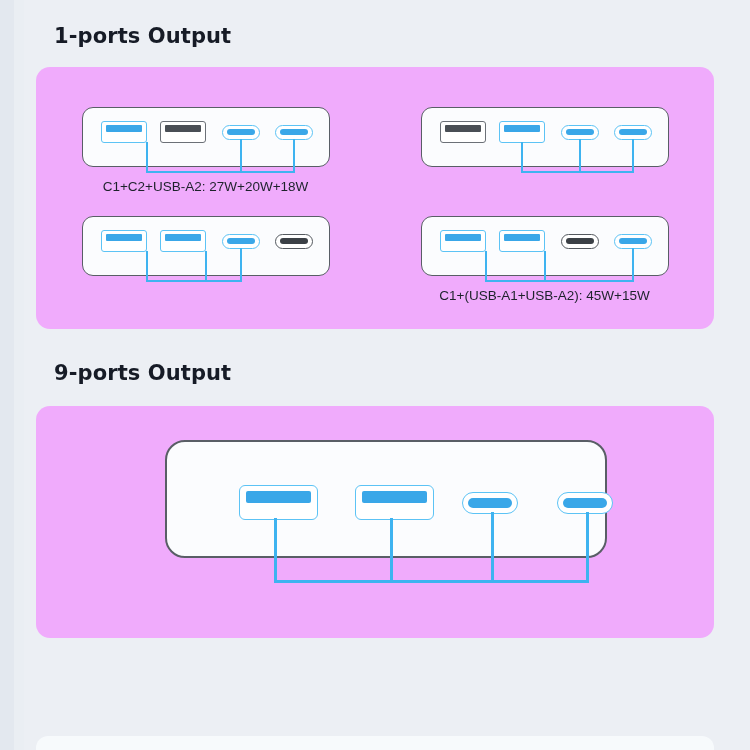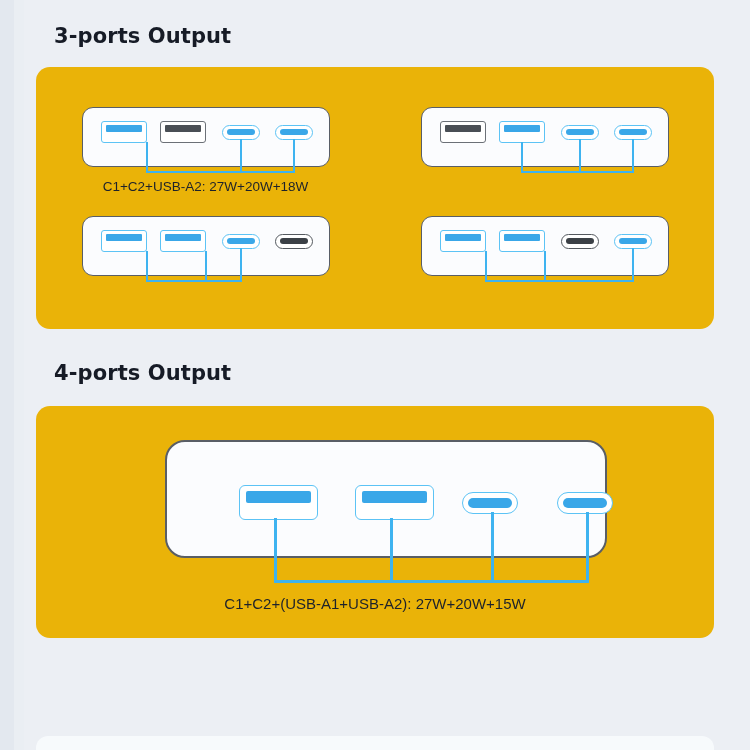--- a/index.html
+++ b/index.html
@@ -16,21 +16,21 @@
   
   .next-band{position:absolute;left:36px;top:736px;width:678px;height:14px;background:#f7fafc;border-radius:12px 12px 0 0;}
 
   .section{position:absolute;left:0;width:750px;}
   .sec-title{
     font-size:21px;font-weight:bold;color:#161b26;
     letter-spacing:0.1px;
     font-family:"DejaVu Sans","Liberation Sans",sans-serif;
   }
   .card{
-    background:#eab308;border-radius:14px;
+    background:#f0abfc;border-radius:14px;
     position:absolute;
   }
 
   
   .diagram{position:absolute;}
   .device{
     position:absolute;
     border:1.6px solid #595e66;
     border-radius:11px;
     background:#fbfcfe;
@@ -69,21 +69,21 @@
 </style>
 </head>
 <body>
 
 <div class="page">
 
   <div class="gutter"></div>
   <div class="gutter2"></div>
 
   <div class="section" style="top:0;">
-    <div class="sec-title" style="position:absolute;left:54px;top:24px;">3-ports Output</div>
+    <div class="sec-title" style="position:absolute;left:54px;top:24px;">1-ports Output</div>
 
     <div class="card" style="left:36px;top:67px;width:678px;height:262px;">
 
       <div class="diagram" style="left:0px;top:0px;width:339px;height:131px;">
         <div class="device" style="left:46px;top:40px;width:248px;height:60px;">
           <div class="usba active" style="left:18px;top:13px;width:46px;height:22px;">
             <div class="bar" style="left:4px;top:3px;right:4px;height:7px;"></div>
           </div>
           <div class="usba idle" style="left:77px;top:13px;width:46px;height:22px;">
             <div class="bar" style="left:4px;top:3px;right:4px;height:7px;"></div>
@@ -157,27 +157,28 @@
             <div class="pill" style="left:4px;top:3.2px;right:4px;height:5.5px;"></div>
           </div>
           <div class="usbc active" style="left:192px;top:17px;width:38px;height:15px;">
             <div class="pill" style="left:4px;top:3.2px;right:4px;height:5.5px;"></div>
           </div>
         </div>
         <div class="wire-v" style="left:110px;top:53px;height:31px;"></div>
         <div class="wire-v" style="left:169px;top:53px;height:31px;"></div>
         <div class="wire-v" style="left:257px;top:50px;height:34px;"></div>
         <div class="wire-h" style="left:110px;top:82px;width:149px;"></div>
+        <div class="caption" style="left:0;top:90px;width:339px;">C1+(USB-A1+USB-A2): 45W+15W</div>
       </div>
 
     </div>
   </div>
 
   <div class="section" style="top:0;">
-    <div class="sec-title" style="position:absolute;left:54px;top:361px;">4-ports Output</div>
+    <div class="sec-title" style="position:absolute;left:54px;top:361px;">9-ports Output</div>
 
     <div class="card" style="left:36px;top:406px;width:678px;height:232px;">
 
       <div class="diagram" style="left:0;top:0;width:678px;height:232px;">
 
         <div class="device big" style="left:129px;top:34px;width:442px;height:118px;">
           <div class="usba active" style="left:72px;top:43px;width:79px;height:35px;border-radius:6px;">
             <div class="bar" style="left:6px;top:5px;right:6px;height:12px;border-radius:2px;"></div>
           </div>
           <div class="usba active" style="left:188px;top:43px;width:79px;height:35px;border-radius:6px;">
@@ -190,20 +191,19 @@
             <div class="pill" style="left:5px;top:4.5px;right:5px;height:10px;"></div>
           </div>
         </div>
 
         <div class="wire-v thick" style="left:238px;top:112px;height:64px;"></div>
         <div class="wire-v thick" style="left:354px;top:112px;height:64px;"></div>
         <div class="wire-v thick" style="left:455px;top:106px;height:70px;"></div>
         <div class="wire-v thick" style="left:550px;top:106px;height:70px;"></div>
         <div class="wire-h thick" style="left:238px;top:174px;width:315px;"></div>
 
-        <div class="caption big" style="left:0;top:189px;width:678px;">C1+C2+(USB-A1+USB-A2): 27W+20W+15W</div>
       </div>
     </div>
   </div>
 
   <div class="next-band"></div>
 
 </div>
 
 </body></html>

